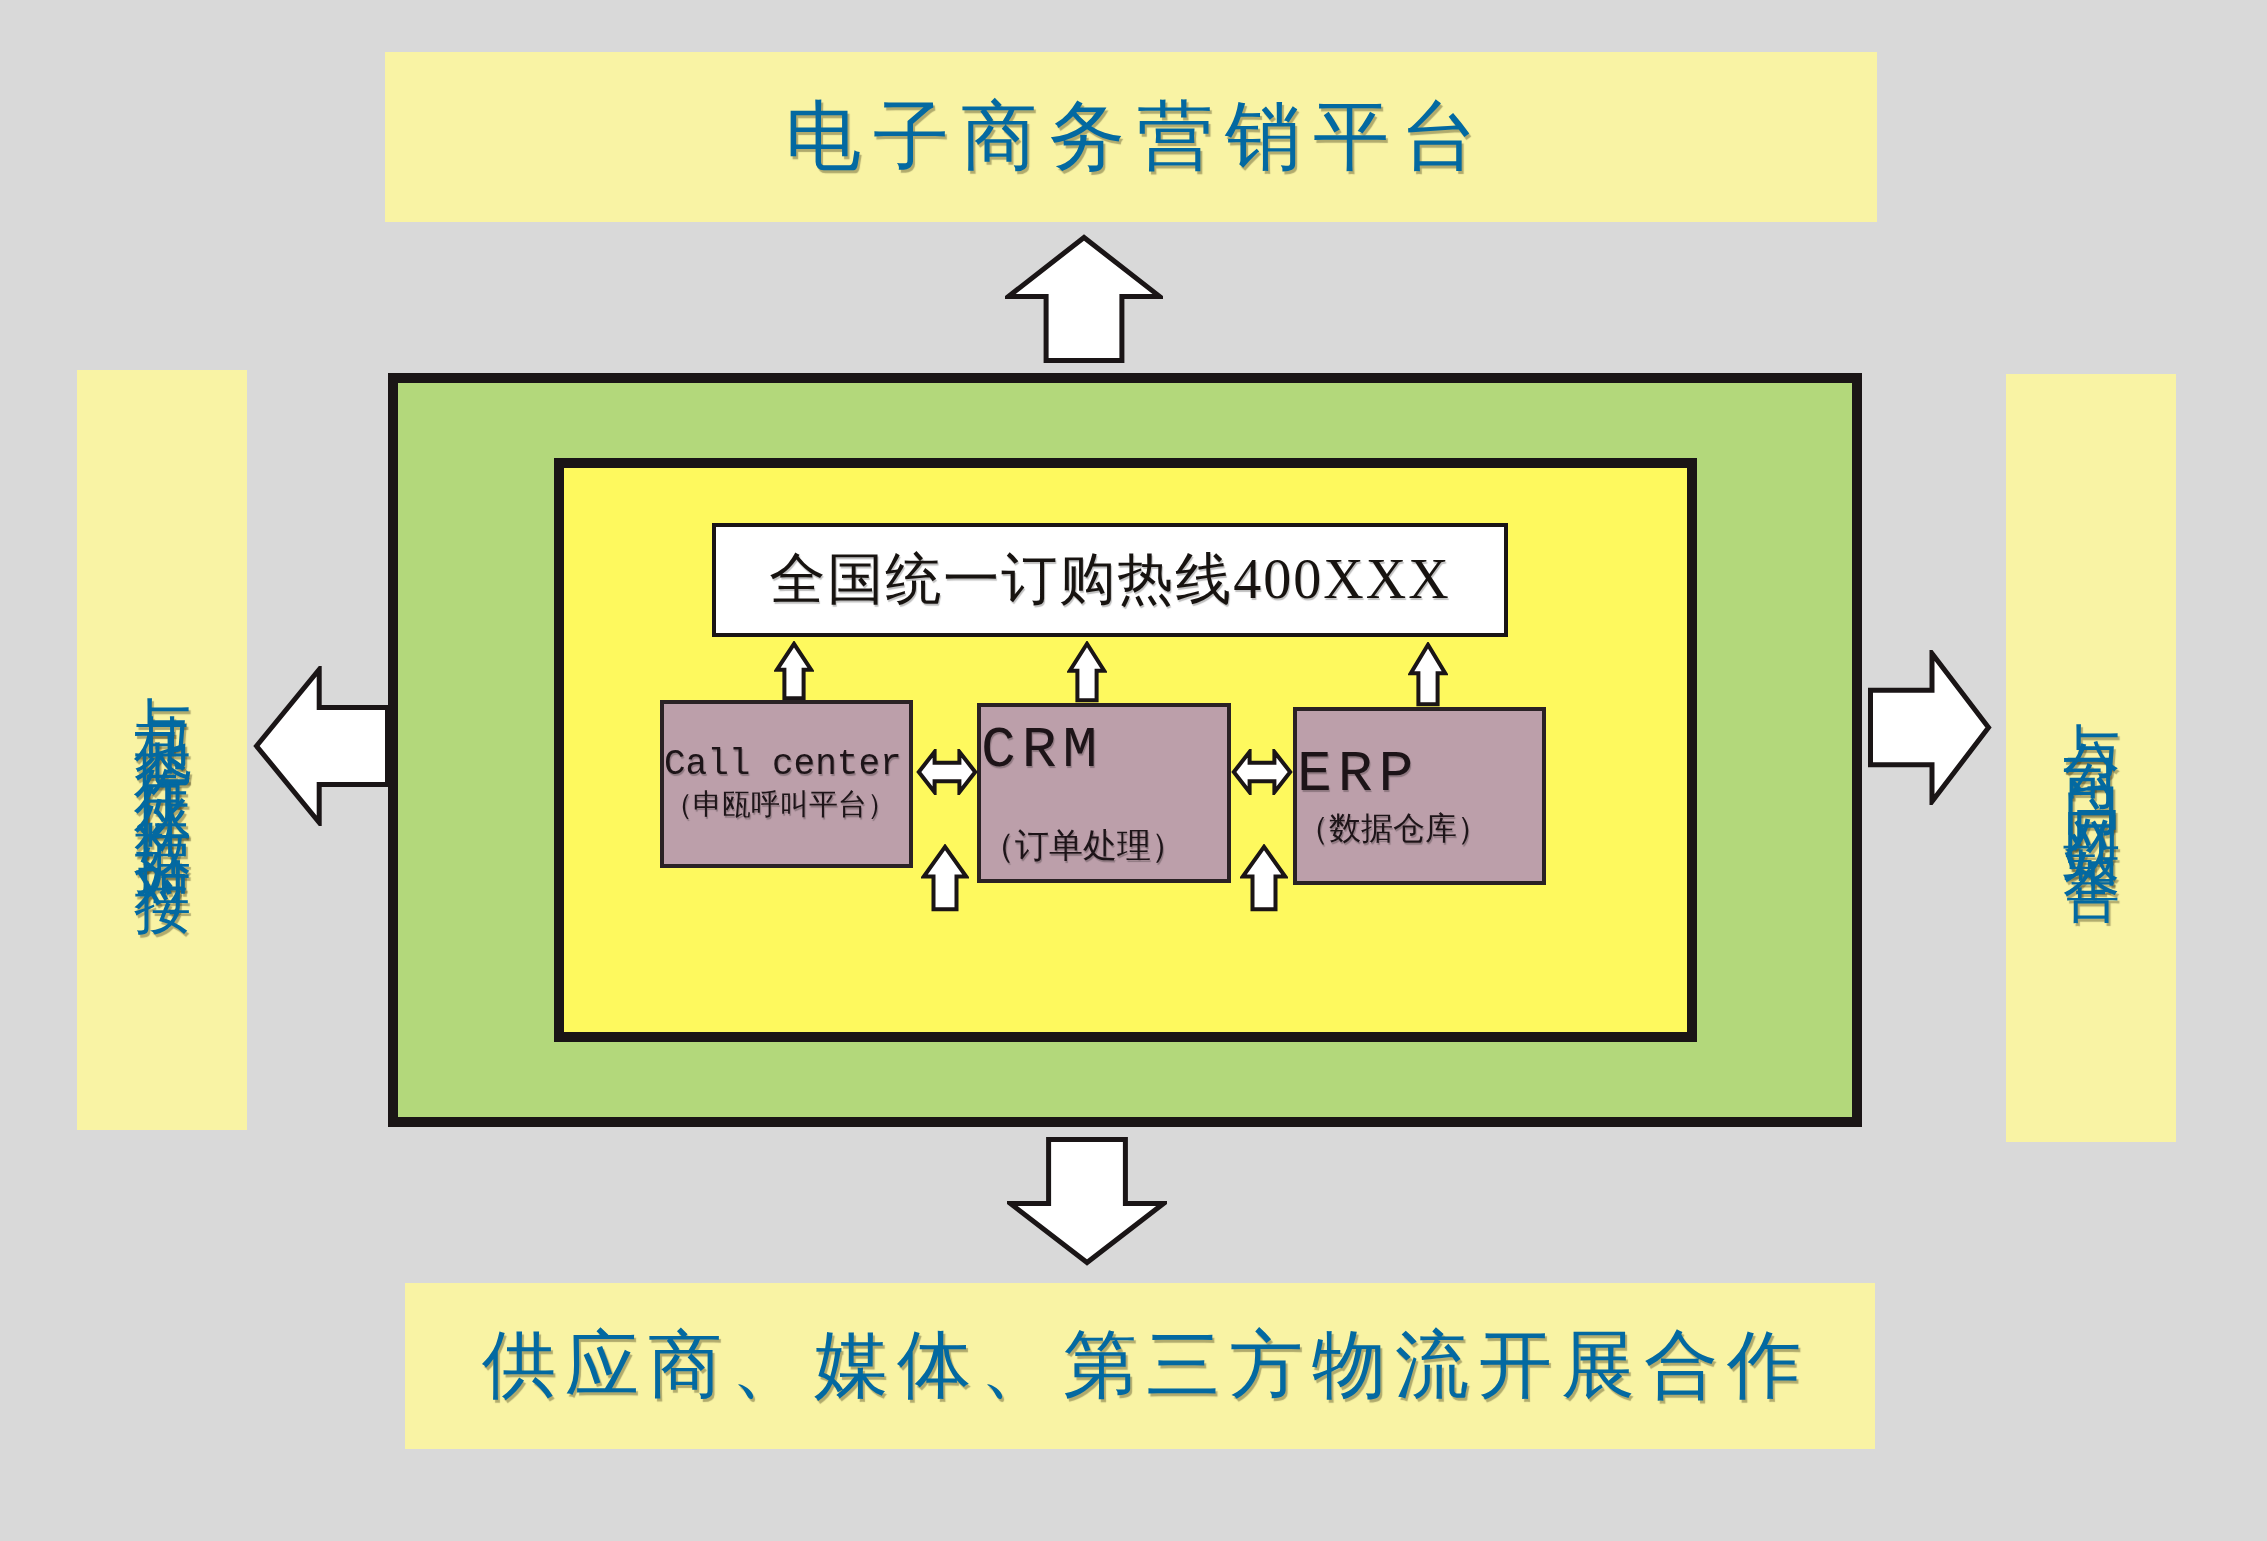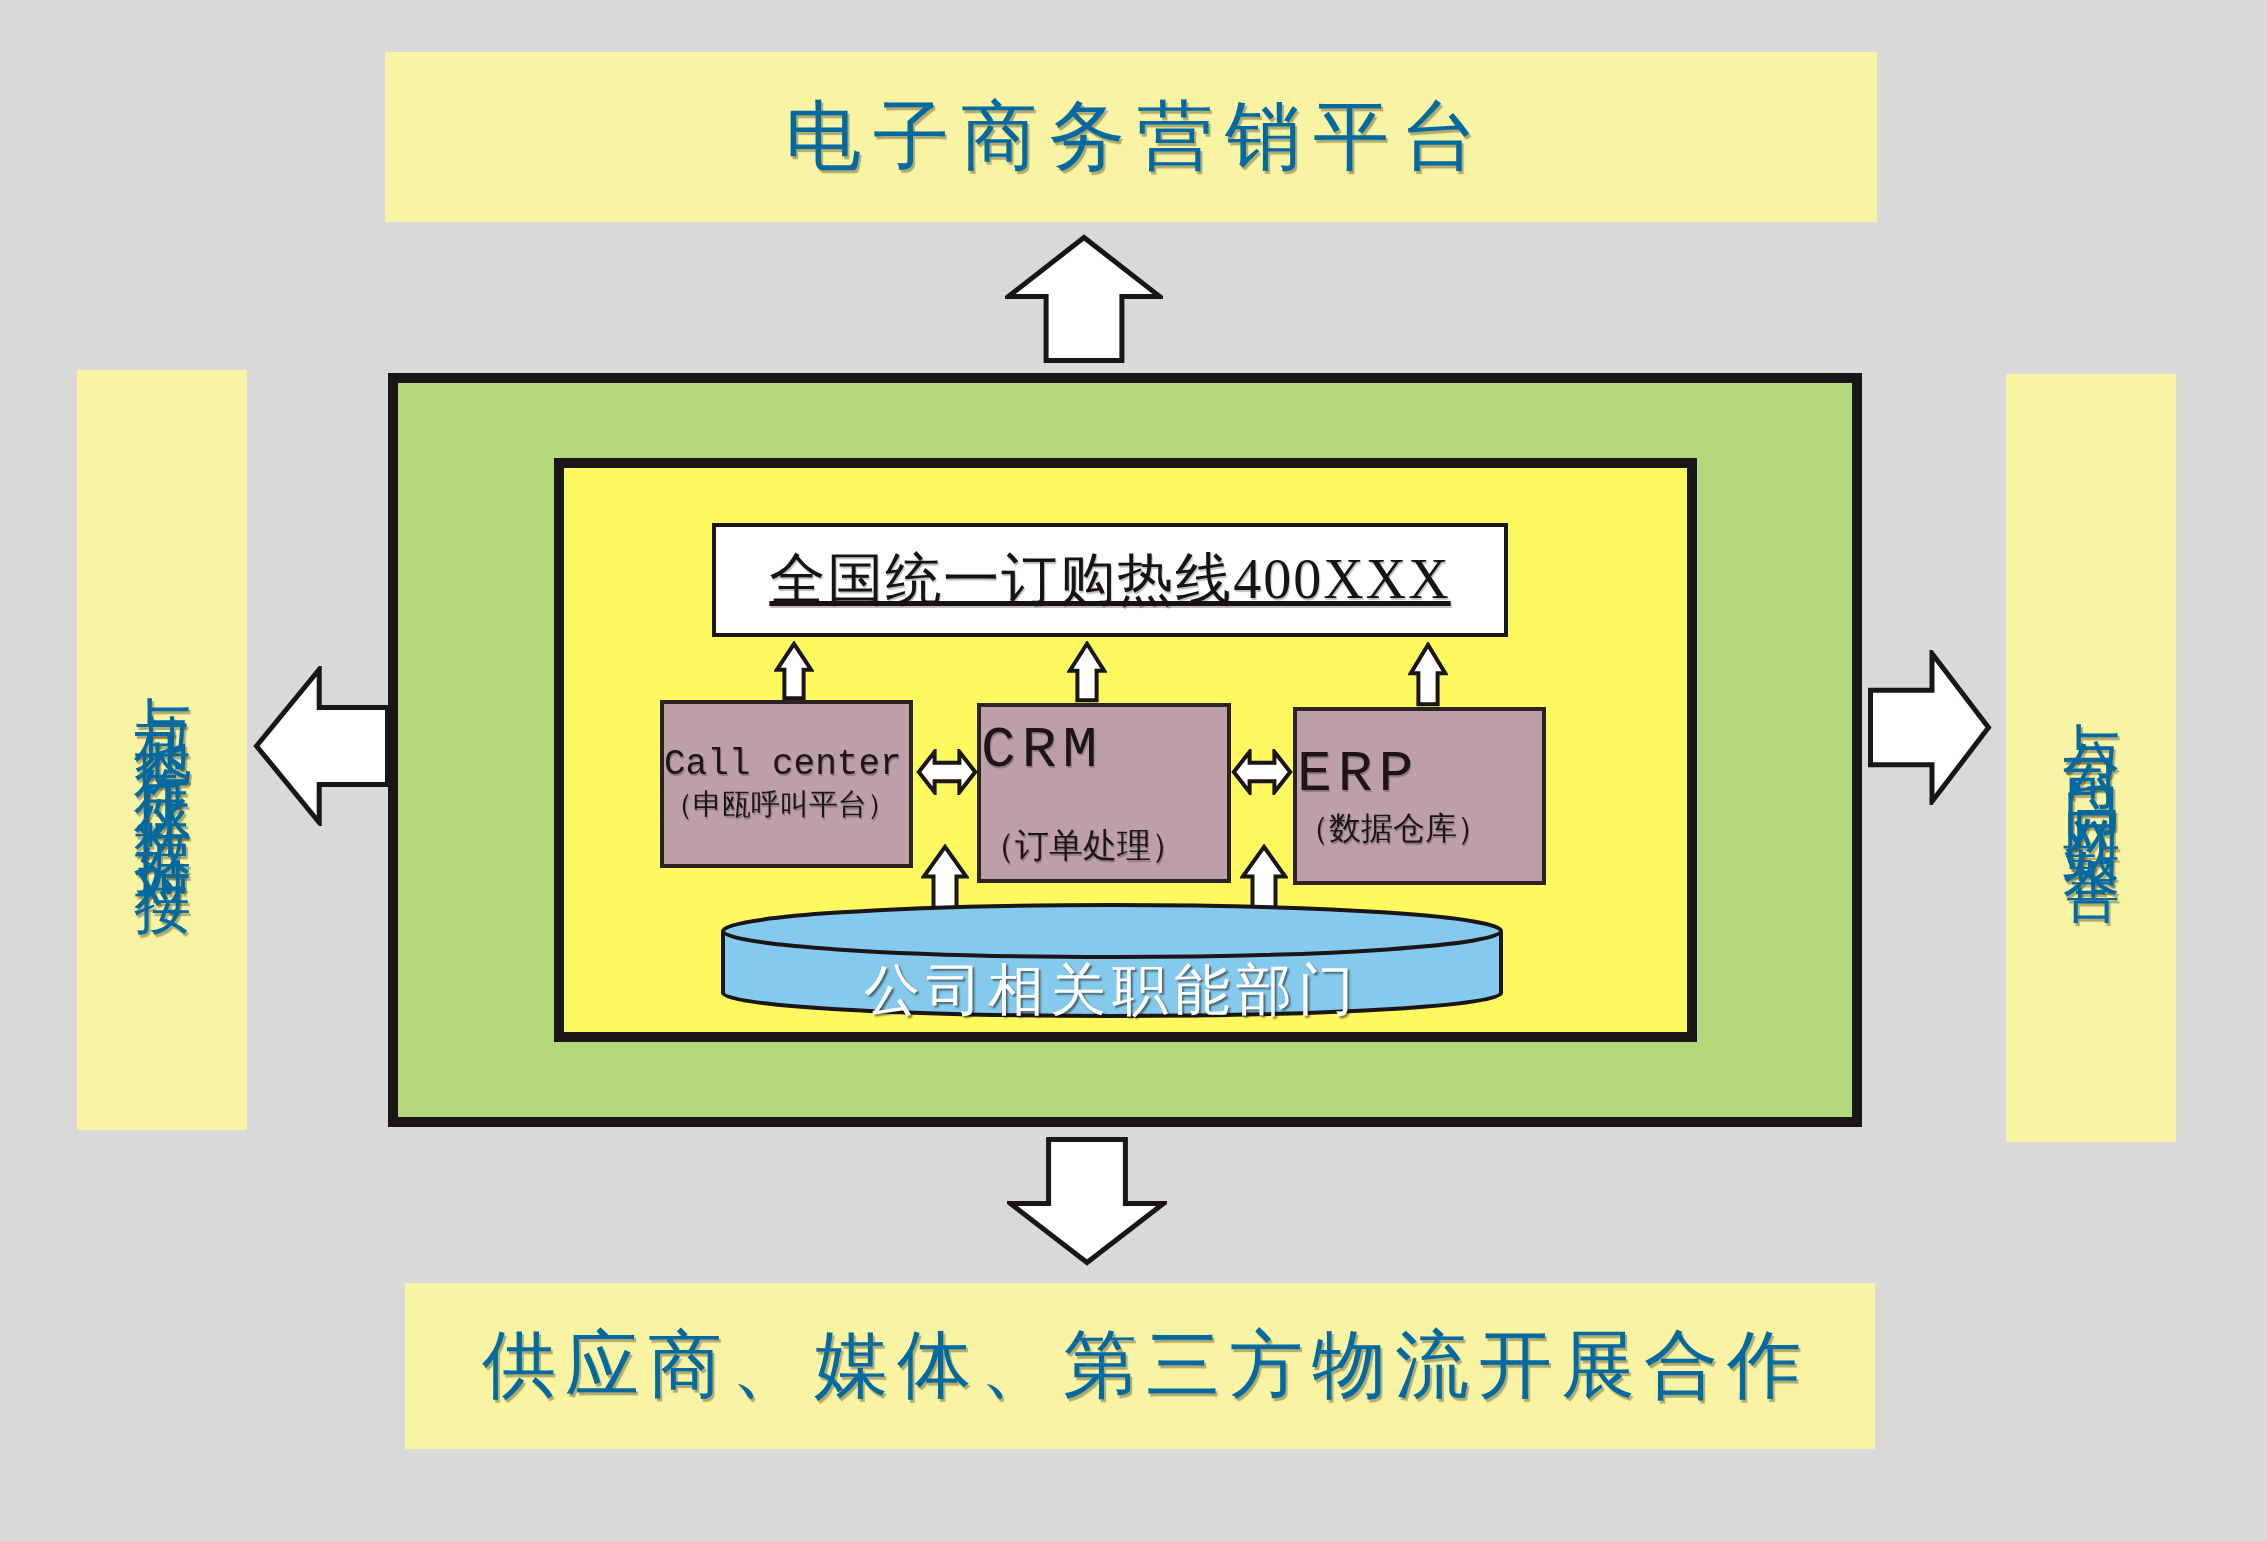--- a/index.html
+++ b/index.html
@@ -11,21 +11,21 @@
   #canvas{position:relative;width:2267px;height:1541px;background:var(--bg);overflow:hidden;}
   .abs{position:absolute;}
   .banner{background:var(--banner);display:flex;align-items:center;justify-content:center;color:#0369a1;}
   .banner-h{font-size:76px;letter-spacing:12px;text-indent:12px;text-shadow:2px 3px 1px rgba(40,35,10,0.35);white-space:nowrap;}
   .banner-v{writing-mode:vertical-rl;text-orientation:upright;font-size:57px;letter-spacing:18px;text-shadow:2px 3px 1px rgba(40,35,10,0.35);}
   .frame{box-sizing:border-box;border:10px solid var(--outline);}
   .green{background:var(--green);}
   .yellow{background:var(--inner-yellow);}
   .hotline{box-sizing:border-box;border:4px solid var(--outline);background:var(--white);
     display:flex;align-items:center;justify-content:center;font-size:56px;letter-spacing:2px;
-    color:#171310;white-space:nowrap;text-shadow:1px 2px 1px rgba(0,0,0,0.25);text-decoration:underline;}
+    color:#171310;white-space:nowrap;text-shadow:1px 2px 1px rgba(0,0,0,0.25);}
   .sysbox{box-sizing:border-box;border:4px solid #2A2225;background:var(--purple);
     display:flex;flex-direction:column;align-items:flex-start;justify-content:center;color:#1d1418;}
   .sys-title{font-family:"Liberation Mono","DejaVu Sans Mono",monospace;white-space:nowrap;
     text-shadow:1px 2px 1px rgba(0,0,0,0.25);}
   .sys-sub{white-space:nowrap;text-shadow:1px 2px 1px rgba(0,0,0,0.25);}
   .cyl-label{position:absolute;width:100%;text-align:center;color:#fff;font-size:56px;letter-spacing:6px;
     text-shadow:2px 2px 2px rgba(20,20,20,0.55);white-space:nowrap;}
   .arrow{line-height:0;}
   .arrow svg{display:block;}
 </style>
@@ -125,24 +125,17 @@
           <svg width="48" height="68" viewBox="0 0 48 68">
             <polygon points="24,2.8 2.8,32.6 12.5,32.6 12.5,65.2 35.5,65.2 35.5,32.6 45.2,32.6" fill="var(--white)" stroke="var(--outline)" stroke-width="4" stroke-linejoin="miter"></polygon>
           </svg>
         </div>
       <div class="abs arrow" style="left:676px;top:376px;width:48px;height:68px;">
           <svg width="48" height="68" viewBox="0 0 48 68">
             <polygon points="24,2.8 2.8,32.6 12.5,32.6 12.5,65.2 35.5,65.2 35.5,32.6 45.2,32.6" fill="var(--white)" stroke="var(--outline)" stroke-width="4" stroke-linejoin="miter"></polygon>
           </svg>
         </div>
 
-      <div class="abs" style="left:155px;top:433px;width:786px;height:120px;">
-        <svg width="786" height="120" viewBox="0 0 786 120">
-          <path d="M4,32 L4,92 A389,23 0 0 0 782,92 L782,32 Z" fill="var(--blue)" stroke="var(--outline)" stroke-width="4"></path>
-          <ellipse cx="393" cy="30" rx="389" ry="26" fill="var(--blue)" stroke="var(--outline)" stroke-width="4"></ellipse>
-        </svg>
-        <div class="cyl-label" style="top:52px;">公司相关职能部门</div>
-      </div>
 
     </div>
   </div>
 
 </div>
 
 </body></html>

